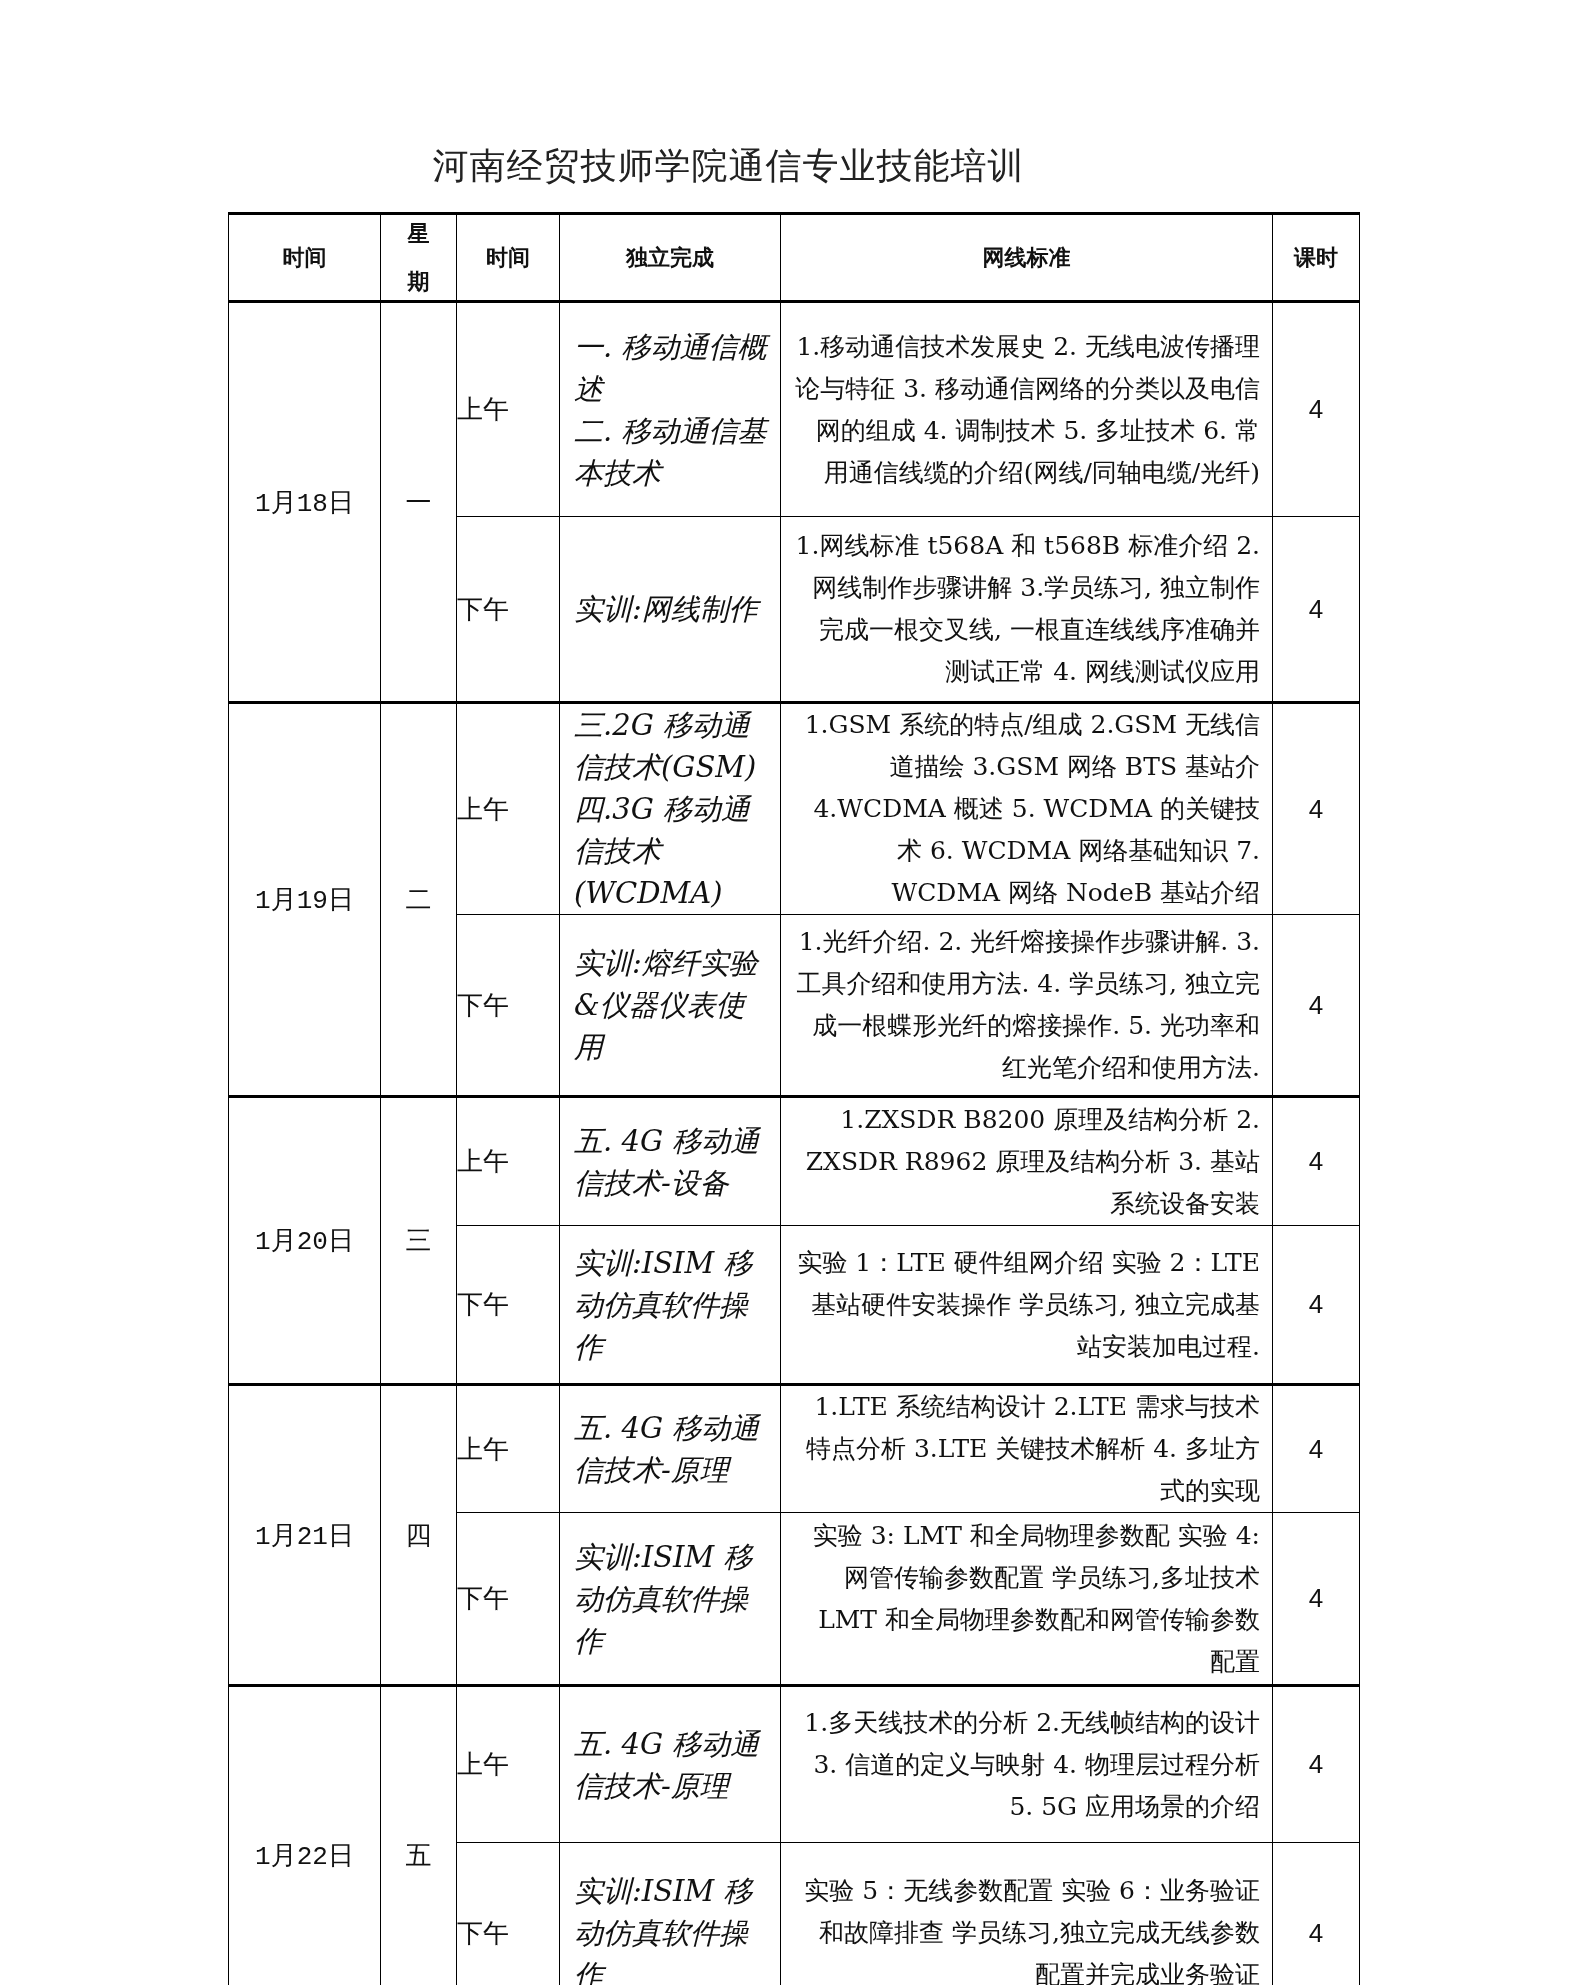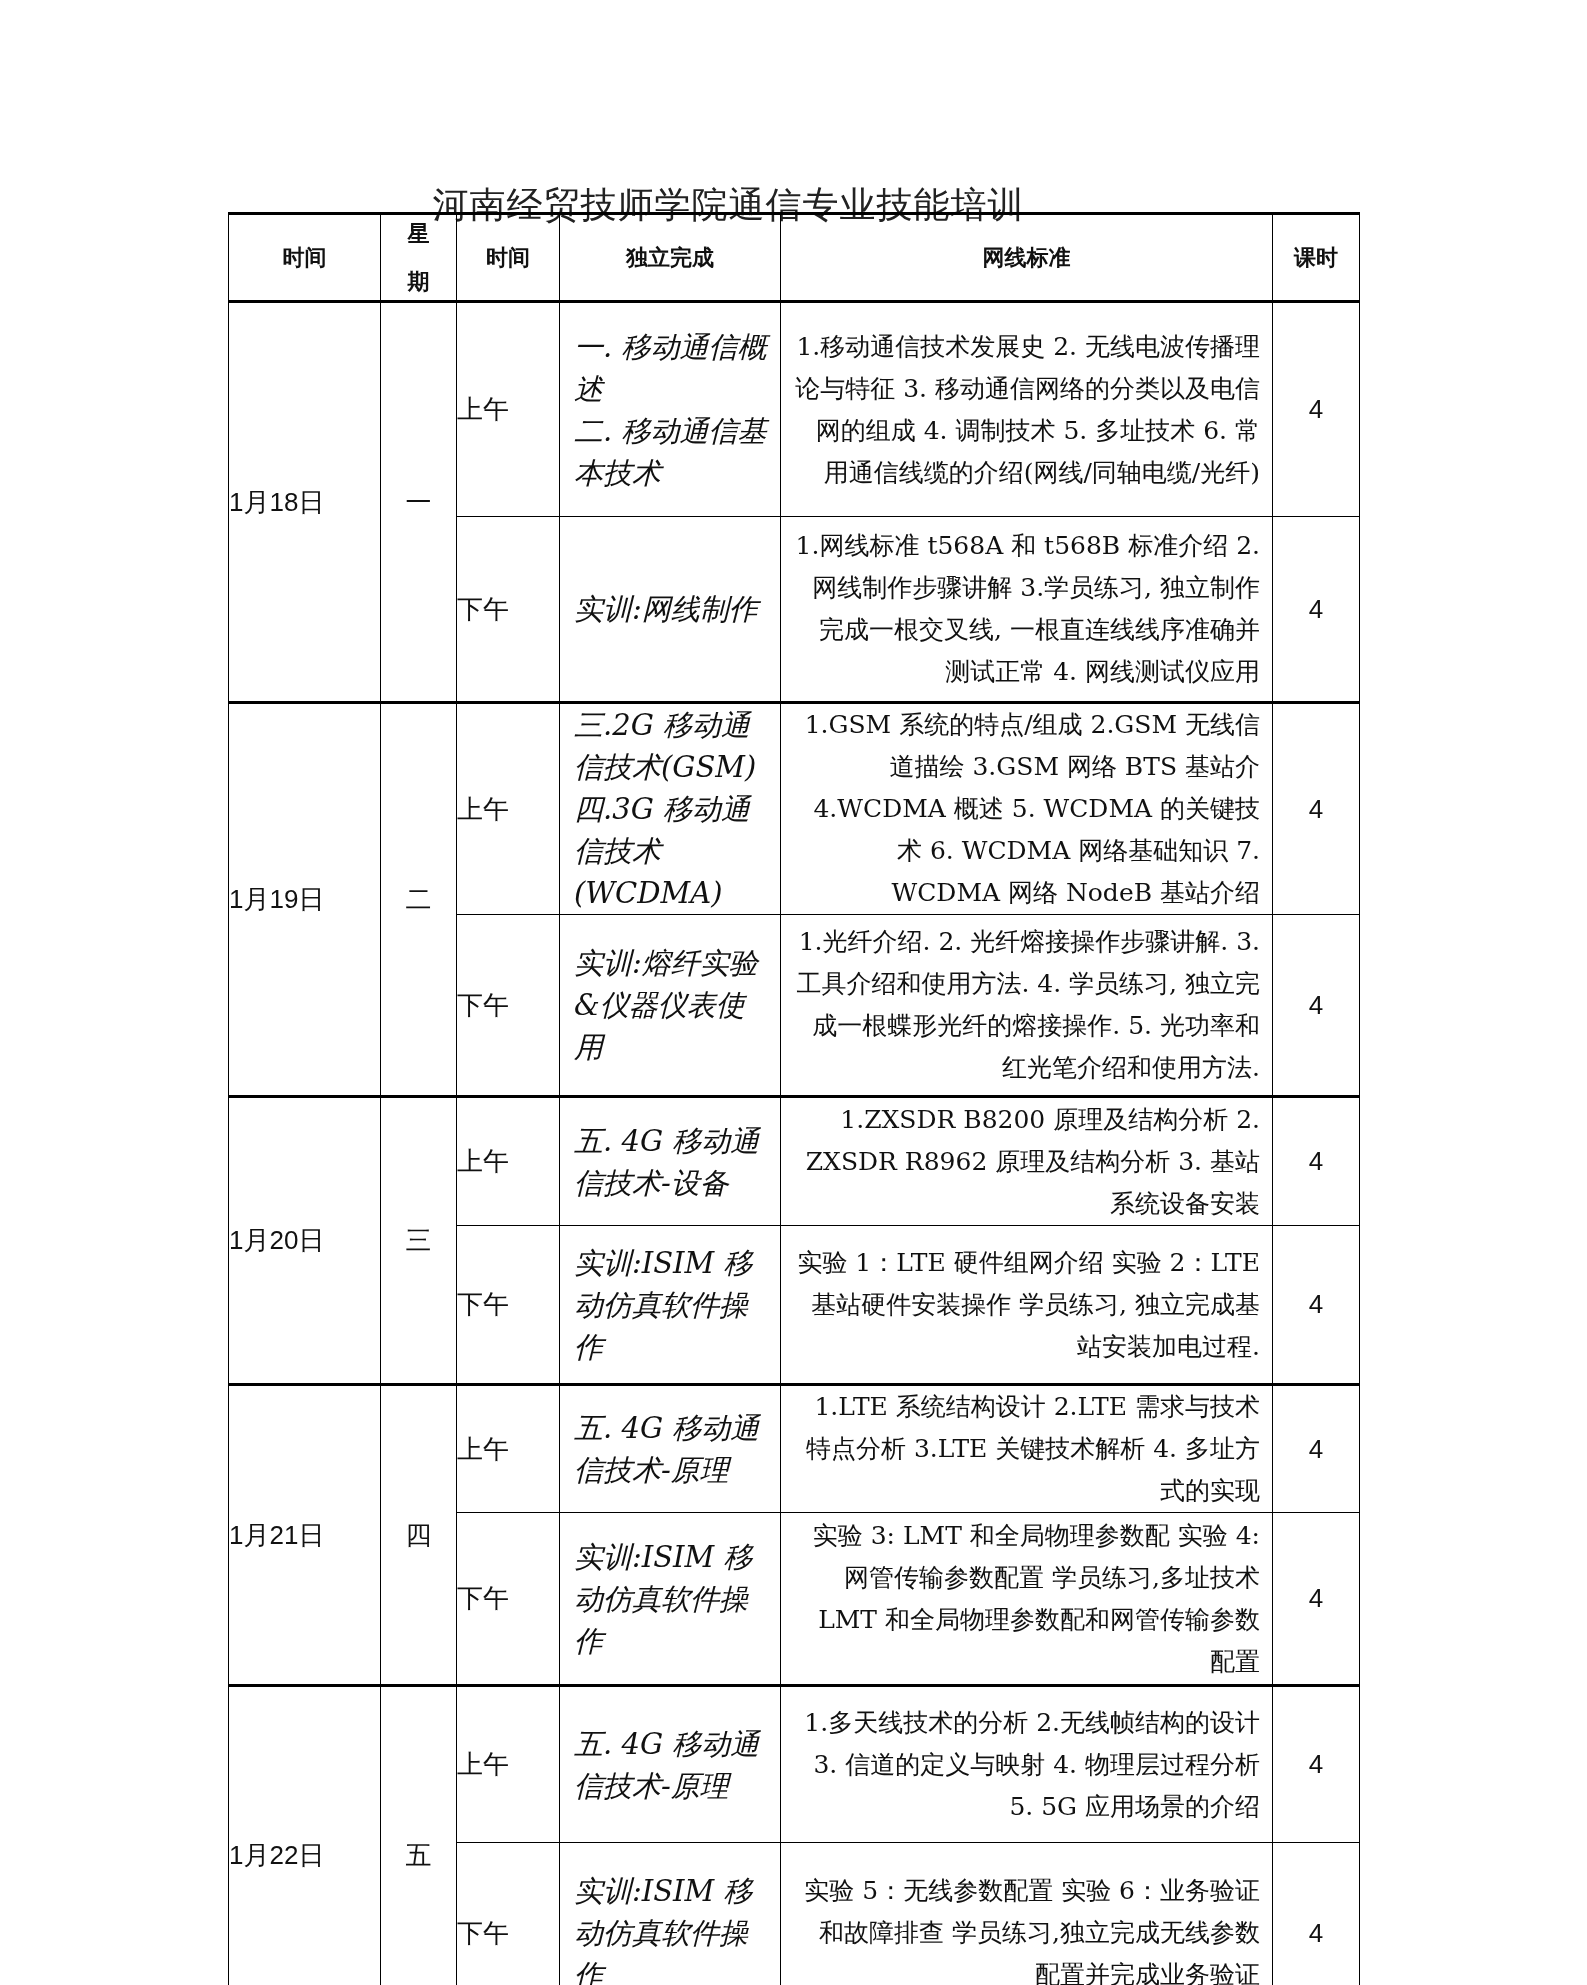--- a/index.html
+++ b/index.html
@@ -1,26 +1,26 @@
 <!DOCTYPE html>
 <html><head>
 <meta charset="utf-8">
 <style>
   html, body { margin:0; padding:0; background:#ffffff; }
   body { width:1587px; height:1985px; position:relative; overflow:hidden;
          font-family:"DejaVu Serif","Liberation Serif",serif; color:#111; }
   .title { position:absolute; left:0; width:1457px; top:142px; text-align:center;
-           font-size:36px; font-weight:300; letter-spacing:1px; color:#222;margin-top:39px; }
+           font-size:36px; font-weight:300; letter-spacing:1px; color:#222; }
   table.sched { position:absolute; left:228px; top:212px; border-collapse:collapse;
                 table-layout:fixed; width:1131px; }
   table.sched td, table.sched th { border:1.5px solid #000; vertical-align:middle; padding:0; }
   table.sched tr.hdr th { border-top:3px solid #000; border-bottom:3px solid #000;
                           font-family:"DejaVu Sans","Liberation Sans",sans-serif;
                           font-weight:bold; font-size:22px; height:85px; text-align:center; }
-  .c-date { text-align:left; font-family:Liberation Sans, sans-serif; font-size:26px; }
+  .c-date { text-align:center; font-family:Liberation Mono, monospace; font-size:26px; }
   .c-wd { text-align:center; font-size:26px; }
   .c-slot { font-size:26px; }
   .c-mod { font-size:29px; line-height:42px; padding:0 10px 0 14px !important; text-align:left;font-style:italic; }
   .c-know { font-size:25px; line-height:42px; padding:0 12px 0 14px !important; text-align:right; }
   .c-hrs { text-align:center; font-family:"Liberation Sans","DejaVu Sans",sans-serif; font-size:26px; }
   tr.day-start td { border-top:3px solid #000; }
   tr.last td { border-bottom:3px solid #000; }
   .hdr-vert { display:flex; flex-direction:column; align-items:center; gap:18px; }
 </style>
 </head>

